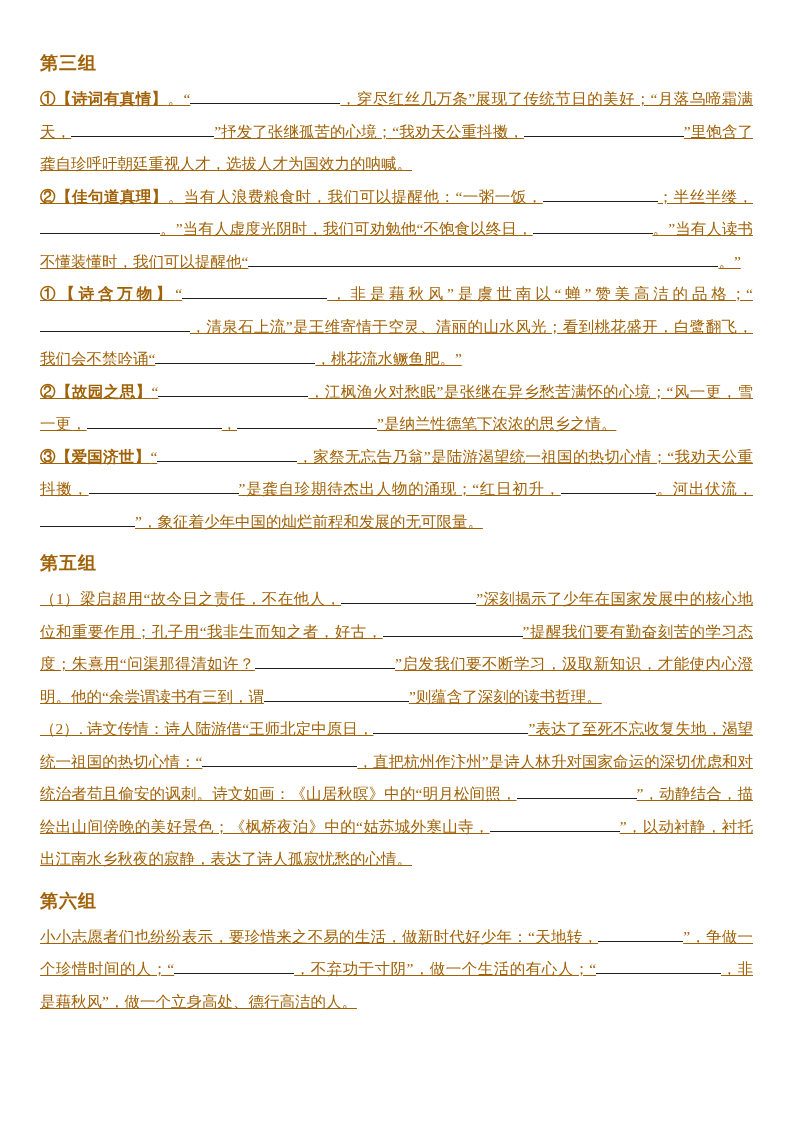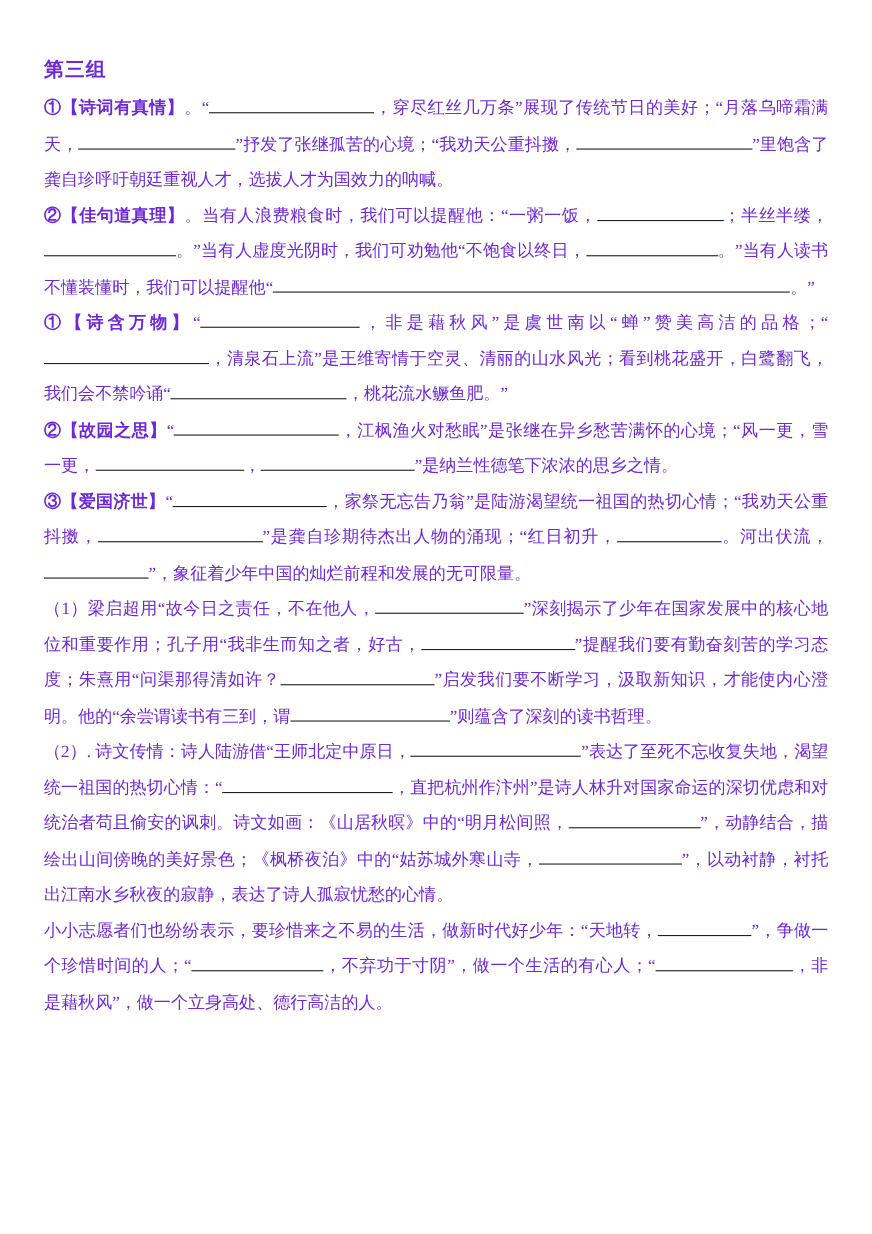--- a/index.html
+++ b/index.html
@@ -27,38 +27,41 @@
   }
   .group-heading:first-child {
     margin-top: 0;
   }
   .para {
     font-size: 15.5px;
     line-height: 32.5px;
     margin: 0;
     text-align: justify;
     word-break: break-all;
+    text-decoration: underline;
   }
   .seg { font-weight: 400; }
   .seg.bold { font-weight: 700; }
   .blank {
     display: inline-block;
     height: 13px;
     border-bottom: 1.5px solid #1f1f1f;
     vertical-align: baseline;
   }
 </style>
 </head>
 <body>
 
 <div class="page">
-  <div id="worksheet-root" style="color: #6d28d9;">
+  <div id="worksheet-root" style="color: #a16207;">
       <h2 class="group-heading">第三组</h2>
       <p class="para"><span class="seg bold">①【诗词有真情】</span><span class="seg">。“</span><span class="blank" style="width: 150px; border-bottom-color: rgb(31, 31, 31);"></span><span class="seg">，穿尽红丝几万条”展现了传统节日的美好；“月落乌啼霜满天，</span><span class="blank" style="width: 143px; border-bottom-color: rgb(31, 31, 31);"></span><span class="seg">”抒发了张继孤苦的心境；“我劝天公重抖擞，</span><span class="blank" style="width: 160px; border-bottom-color: rgb(31, 31, 31);"></span><span class="seg">”里饱含了龚自珍呼吁朝廷重视人才，选拔人才为国效力的呐喊。</span></p>
       <p class="para"><span class="seg bold">②【佳句道真理】</span><span class="seg">。当有人浪费粮食时，我们可以提醒他：“一粥一饭，</span><span class="blank" style="width: 115px; border-bottom-color: rgb(31, 31, 31);"></span><span class="seg">；半丝半缕，</span><span class="blank" style="width: 120px; border-bottom-color: rgb(31, 31, 31);"></span><span class="seg">。”当有人虚度光阴时，我们可劝勉他“不饱食以终日，</span><span class="blank" style="width: 120px; border-bottom-color: rgb(31, 31, 31);"></span><span class="seg">。”当有人读书不懂装懂时，我们可以提醒他“</span><span class="blank" style="width: 470px; border-bottom-color: rgb(31, 31, 31);"></span><span class="seg">。”</span></p>
       <p class="para"><span class="seg bold">①【诗含万物】</span><span class="seg">“</span><span class="blank" style="width: 145px; border-bottom-color: rgb(31, 31, 31);"></span><span class="seg">，非是藉秋风”是虞世南以“蝉”赞美高洁的品格；“</span><span class="blank" style="width: 150px; border-bottom-color: rgb(31, 31, 31);"></span><span class="seg">，清泉石上流”是王维寄情于空灵、清丽的山水风光；看到桃花盛开，白鹭翻飞，我们会不禁吟诵“</span><span class="blank" style="width: 160px; border-bottom-color: rgb(31, 31, 31);"></span><span class="seg">，桃花流水鳜鱼肥。”</span></p>
       <p class="para"><span class="seg bold">②【故园之思】</span><span class="seg">“</span><span class="blank" style="width: 150px; border-bottom-color: rgb(31, 31, 31);"></span><span class="seg">，江枫渔火对愁眠”是张继在异乡愁苦满怀的心境；“风一更，雪一更，</span><span class="blank" style="width: 135px; border-bottom-color: rgb(31, 31, 31);"></span><span class="seg">，</span><span class="blank" style="width: 140px; border-bottom-color: rgb(31, 31, 31);"></span><span class="seg">”是纳兰性德笔下浓浓的思乡之情。</span></p>
       <p class="para"><span class="seg bold">③【爱国济世】</span><span class="seg">“</span><span class="blank" style="width: 140px; border-bottom-color: rgb(31, 31, 31);"></span><span class="seg">，家祭无忘告乃翁”是陆游渴望统一祖国的热切心情；“我劝天公重抖擞，</span><span class="blank" style="width: 150px; border-bottom-color: rgb(31, 31, 31);"></span><span class="seg">”是龚自珍期待杰出人物的涌现；“红日初升，</span><span class="blank" style="width: 95px; border-bottom-color: rgb(31, 31, 31);"></span><span class="seg">。河出伏流，</span><span class="blank" style="width: 95px; border-bottom-color: rgb(31, 31, 31);"></span><span class="seg">”，象征着少年中国的灿烂前程和发展的无可限量。</span></p>
+      <h2 class="group-heading">第五组</h2>
       <p class="para"><span class="seg">（1）梁启超用“故今日之责任，不在他人，</span><span class="blank" style="width: 135px; border-bottom-color: rgb(31, 31, 31);"></span><span class="seg">”深刻揭示了少年在国家发展中的核心地位和重要作用；孔子用“我非生而知之者，好古，</span><span class="blank" style="width: 140px; border-bottom-color: rgb(31, 31, 31);"></span><span class="seg">”提醒我们要有勤奋刻苦的学习态度；朱熹用“问渠那得清如许？</span><span class="blank" style="width: 140px; border-bottom-color: rgb(31, 31, 31);"></span><span class="seg">”启发我们要不断学习，汲取新知识，才能使内心澄明。他的“余尝谓读书有三到，谓</span><span class="blank" style="width: 145px; border-bottom-color: rgb(31, 31, 31);"></span><span class="seg">”则蕴含了深刻的读书哲理。</span></p>
       <p class="para"><span class="seg">（2）. 诗文传情：诗人陆游借“王师北定中原日，</span><span class="blank" style="width: 155px; border-bottom-color: rgb(31, 31, 31);"></span><span class="seg">”表达了至死不忘收复失地，渴望统一祖国的热切心情：“</span><span class="blank" style="width: 155px; border-bottom-color: rgb(31, 31, 31);"></span><span class="seg">，直把杭州作汴州”是诗人林升对国家命运的深切优虑和对统治者苟且偷安的讽刺。诗文如画：《山居秋暝》中的“明月松间照，</span><span class="blank" style="width: 120px; border-bottom-color: rgb(31, 31, 31);"></span><span class="seg">”，动静结合，描绘出山间傍晚的美好景色；《枫桥夜泊》中的“姑苏城外寒山寺，</span><span class="blank" style="width: 130px; border-bottom-color: rgb(31, 31, 31);"></span><span class="seg">”，以动衬静，衬托出江南水乡秋夜的寂静，表达了诗人孤寂忧愁的心情。</span></p>
+      <h2 class="group-heading">第六组</h2>
       <p class="para"><span class="seg">小小志愿者们也纷纷表示，要珍惜来之不易的生活，做新时代好少年：“天地转，</span><span class="blank" style="width: 85px; border-bottom-color: rgb(31, 31, 31);"></span><span class="seg">”，争做一个珍惜时间的人；“</span><span class="blank" style="width: 120px; border-bottom-color: rgb(31, 31, 31);"></span><span class="seg">，不弃功于寸阴”，做一个生活的有心人；“</span><span class="blank" style="width: 125px; border-bottom-color: rgb(31, 31, 31);"></span><span class="seg">，非是藉秋风”，做一个立身高处、德行高洁的人。</span></p>
     </div>
 </div>
 
 </body></html>

